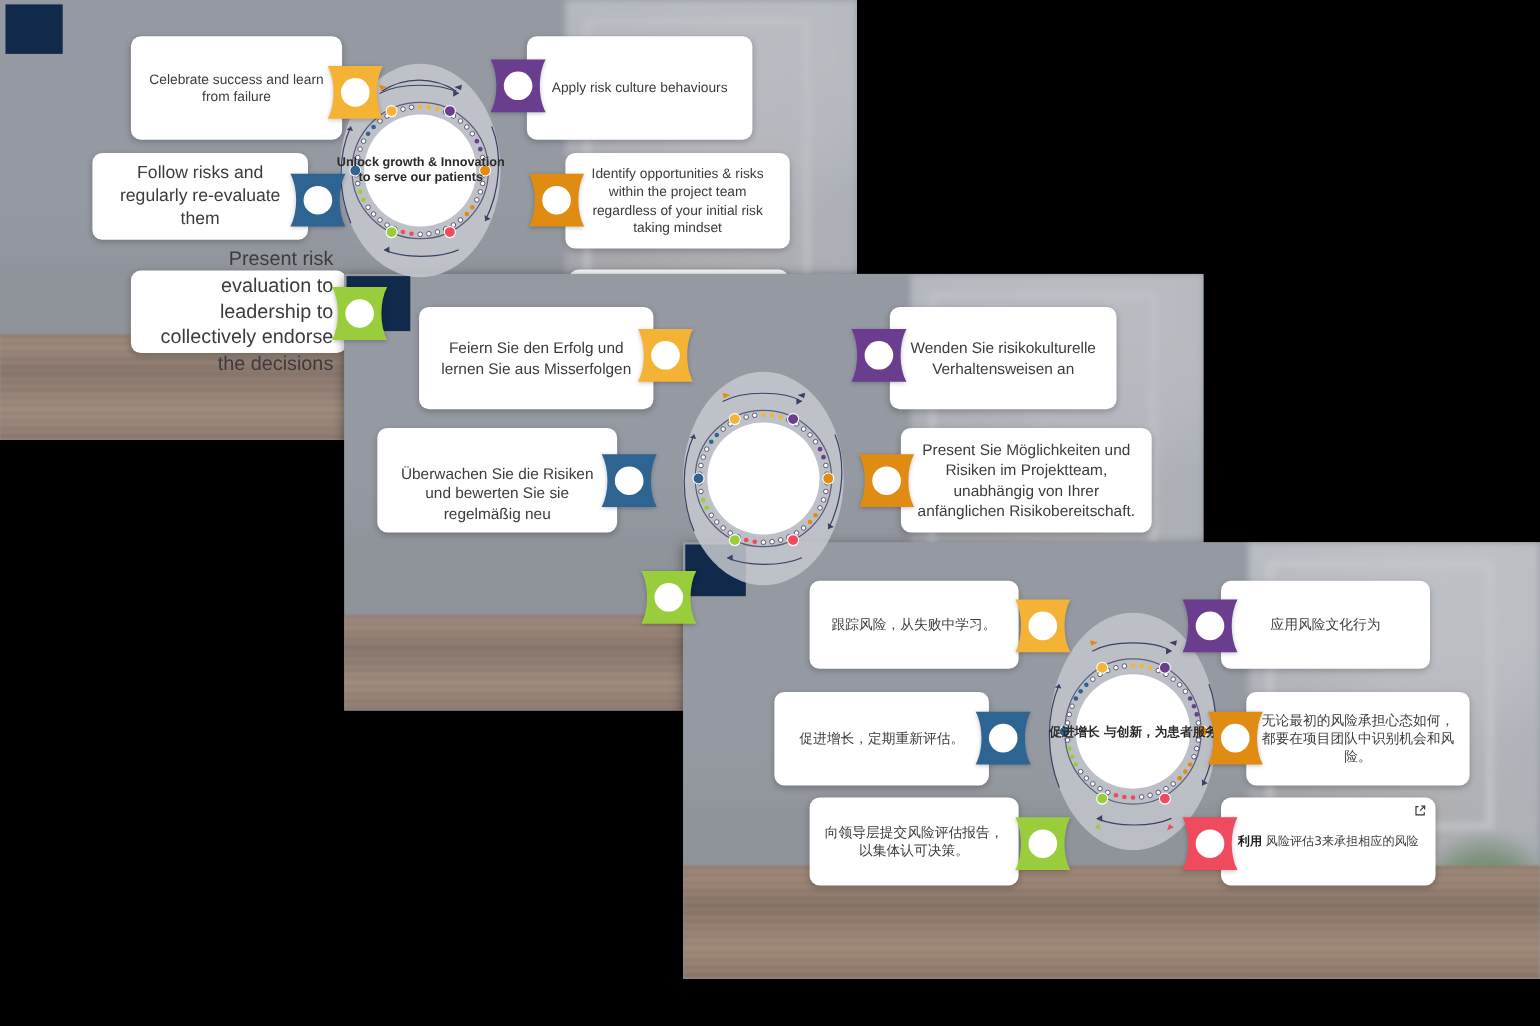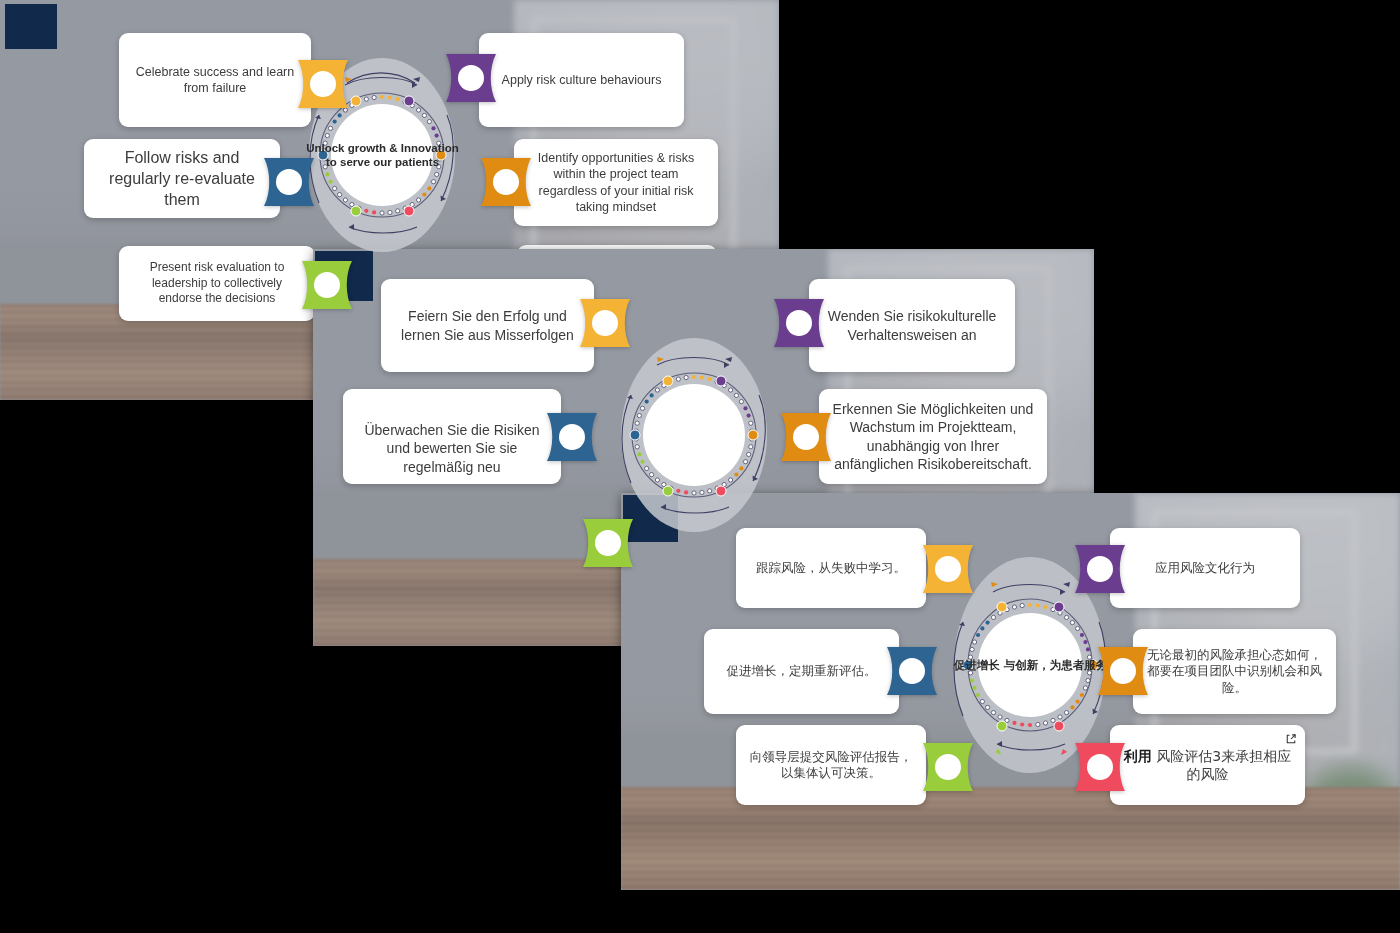--- a/index.html
+++ b/index.html
@@ -186,21 +186,21 @@
   <div class="card" style="left:514px;top:139px;width:204px;height:87px;font-size:12.5px;">
     <span>Identify opportunities &amp; risks within the project team regardless of your initial risk taking mindset</span>
   </div>
   <div class="ribbon" style="left:479px;top:156px;width:54px;height:52px;">
     <svg viewBox="0 0 54 52">
         <path d="M2 2 H52 C45 15 45 37 52 50 H2 C9 37 9 15 2 2 Z" fill="#e08b12"></path>
         <circle cx="27" cy="26" r="13" fill="#fff"></circle>
       </svg>
   </div>
 
-  <div class="card" style="left:119px;top:246px;width:196px;height:75px;font-size:12px;">
+  <div class="card" style="left:119px;top:246px;width:196px;height:75px;font-size:18px;text-align:right;">
     <span>Present risk evaluation to leadership to collectively endorse the decisions</span>
   </div>
   <div class="ribbon" style="left:300px;top:259px;width:54px;height:52px;">
     <svg viewBox="0 0 54 52">
         <path d="M2 2 H52 C45 15 45 37 52 50 H2 C9 37 9 15 2 2 Z" fill="#9acd3c"></path>
         <circle cx="27" cy="26" r="13" fill="#fff"></circle>
       </svg>
   </div>
 
   <div class="card" style="left:517px;top:245px;width:200px;height:60px;"></div>
@@ -313,21 +313,21 @@
     <span>Überwachen Sie die Risiken und bewerten Sie sie regelmäßig neu</span>
   </div>
   <div class="ribbon" style="left:232px;top:162px;width:54px;height:52px;">
     <svg viewBox="0 0 54 52">
         <path d="M2 2 H52 C45 15 45 37 52 50 H2 C9 37 9 15 2 2 Z" fill="#2e6491"></path>
         <circle cx="27" cy="26" r="13" fill="#fff"></circle>
       </svg>
   </div>
 
   <div class="card" style="left:506px;top:140px;width:228px;height:95px;font-size:14px;">
-    <span>Erkennen Sie Möglichkeiten und Wachstum im Projektteam, unabhängig von Ihrer anfänglichen Risikobereitschaft.</span>
+    <span>Present Sie Möglichkeiten und Risiken im Projektteam, unabhängig von Ihrer anfänglichen Risikobereitschaft.</span>
   </div>
   <div class="ribbon" style="left:466px;top:162px;width:54px;height:52px;">
     <svg viewBox="0 0 54 52">
         <path d="M2 2 H52 C45 15 45 37 52 50 H2 C9 37 9 15 2 2 Z" fill="#e08b12"></path>
         <circle cx="27" cy="26" r="13" fill="#fff"></circle>
       </svg>
   </div>
 
   <div class="ribbon" style="left:268px;top:268px;width:54px;height:52px;">
     <svg viewBox="0 0 54 52">
@@ -468,21 +468,21 @@
   <div class="card cn" style="left:115px;top:232px;width:190px;height:80px;font-size:12.5px;font-family:Liberation Serif, serif;">
     <span>向领导层提交风险评估报告，以集体认可决策。</span>
   </div>
   <div class="ribbon" style="left:300px;top:248px;width:54px;height:52px;">
     <svg viewBox="0 0 54 52">
         <path d="M2 2 H52 C45 15 45 37 52 50 H2 C9 37 9 15 2 2 Z" fill="#9acd3c"></path>
         <circle cx="27" cy="26" r="13" fill="#fff"></circle>
       </svg>
   </div>
 
-  <div class="card cn" style="left:489px;top:232px;width:195px;height:80px;font-size:14px;position:absolute;">
+  <div class="card cn" style="left:489px;top:232px;width:195px;height:80px;font-size:11px;position:absolute;">
     <span class="ext-icon">
       <svg viewBox="0 0 16 16" width="12" height="12" fill="none" stroke="#333" stroke-width="1.4">
         <path d="M6 3 H3 V13 H13 V10"></path>
           <path d="M9.5 2.5 H13.5 V6.5"></path>
           <path d="M13.5 2.5 L8 8"></path>
       </svg>
     </span>
     <span>
       <b class="bold">利用</b><span> 风险评估3来承担相应的风险</span>
     </span>

